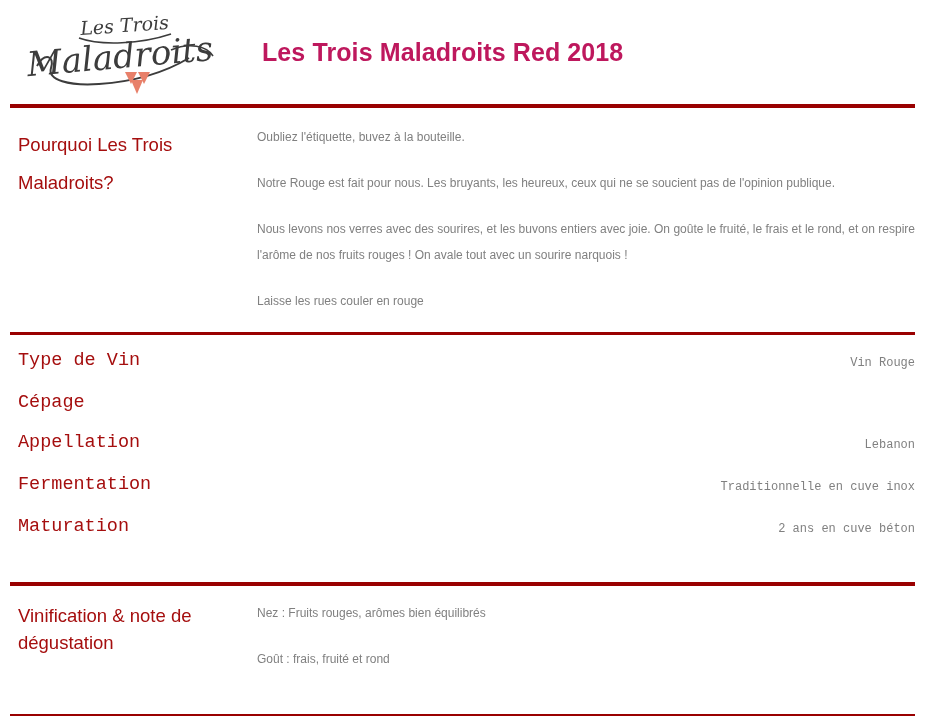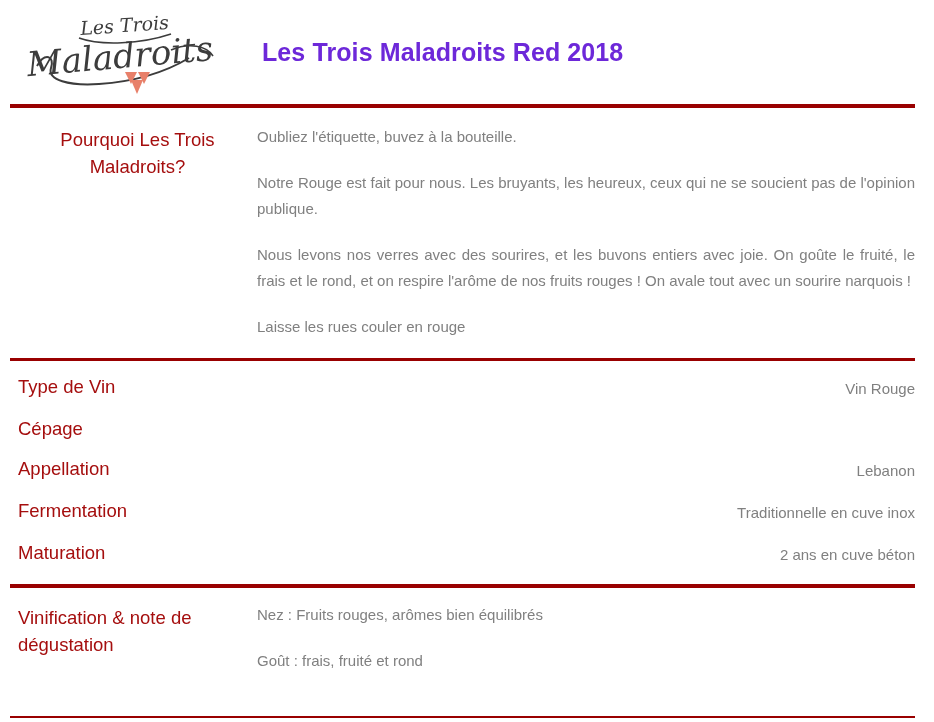--- a/index.html
+++ b/index.html
@@ -32,21 +32,21 @@
     width: 212px;
     height: 92px;
     flex: 0 0 212px;
     position: relative;
     display: flex;
     align-items: center;
     justify-content: center;
   }
   .logo svg { display: block; }
   .doc-title {
-    color: #6d28d9;
+    color: #be185d;
     font-size: 25px;
     font-weight: bold;
     letter-spacing: 0.1px;
     margin-left: 32px;
     white-space: nowrap;
   }
 
   
   .rule {
     height: 4px;
@@ -68,40 +68,40 @@
   .label {
     flex: 0 0 239px;
     color: #A50E0E;
     font-size: 18.5px;
     line-height: 26px;
     padding-top: 2px;
   }
   .value {
     flex: 1 1 auto;
     color: #808080;
-    font-size: 15px;
+    font-size: 12px;
     line-height: 26px;
     min-width: 0;
   }
   .value p {
     margin: 0 0 0 0;
   }
 
   
   .story { padding-top: 16px; padding-bottom: 14px; }
   .story .value p {
     text-align: justify;
     text-justify: inter-word;
     margin-bottom: 20px;
   }
   .story .value p:last-child { margin-bottom: 4px; }
-  .story .label { line-height: 27px; text-align: center; }
-
-  
-  .attrs { padding-top: 13px; padding-bottom: 4px; }
+  .story .label { line-height: 38px; }
+
+  
+  .attrs { padding-top: 13px; padding-bottom: 28px; font-family: Liberation Mono, monospace; }
   .attrs .row { margin-bottom: 14px; }
   .attrs .row:last-child { margin-bottom: 12px; }
   .attrs .label { padding-top: 0; }
   .attrs .value { padding-top: 2px; text-align: right; }
 
   
   .tasting { padding-top: 14px; padding-bottom: 26px; border-radius: 6px; }
   .tasting .value p { margin-bottom: 20px; }
   .tasting .value p:last-child { margin-bottom: 16px; }
   .tasting .label { line-height: 27px; }

